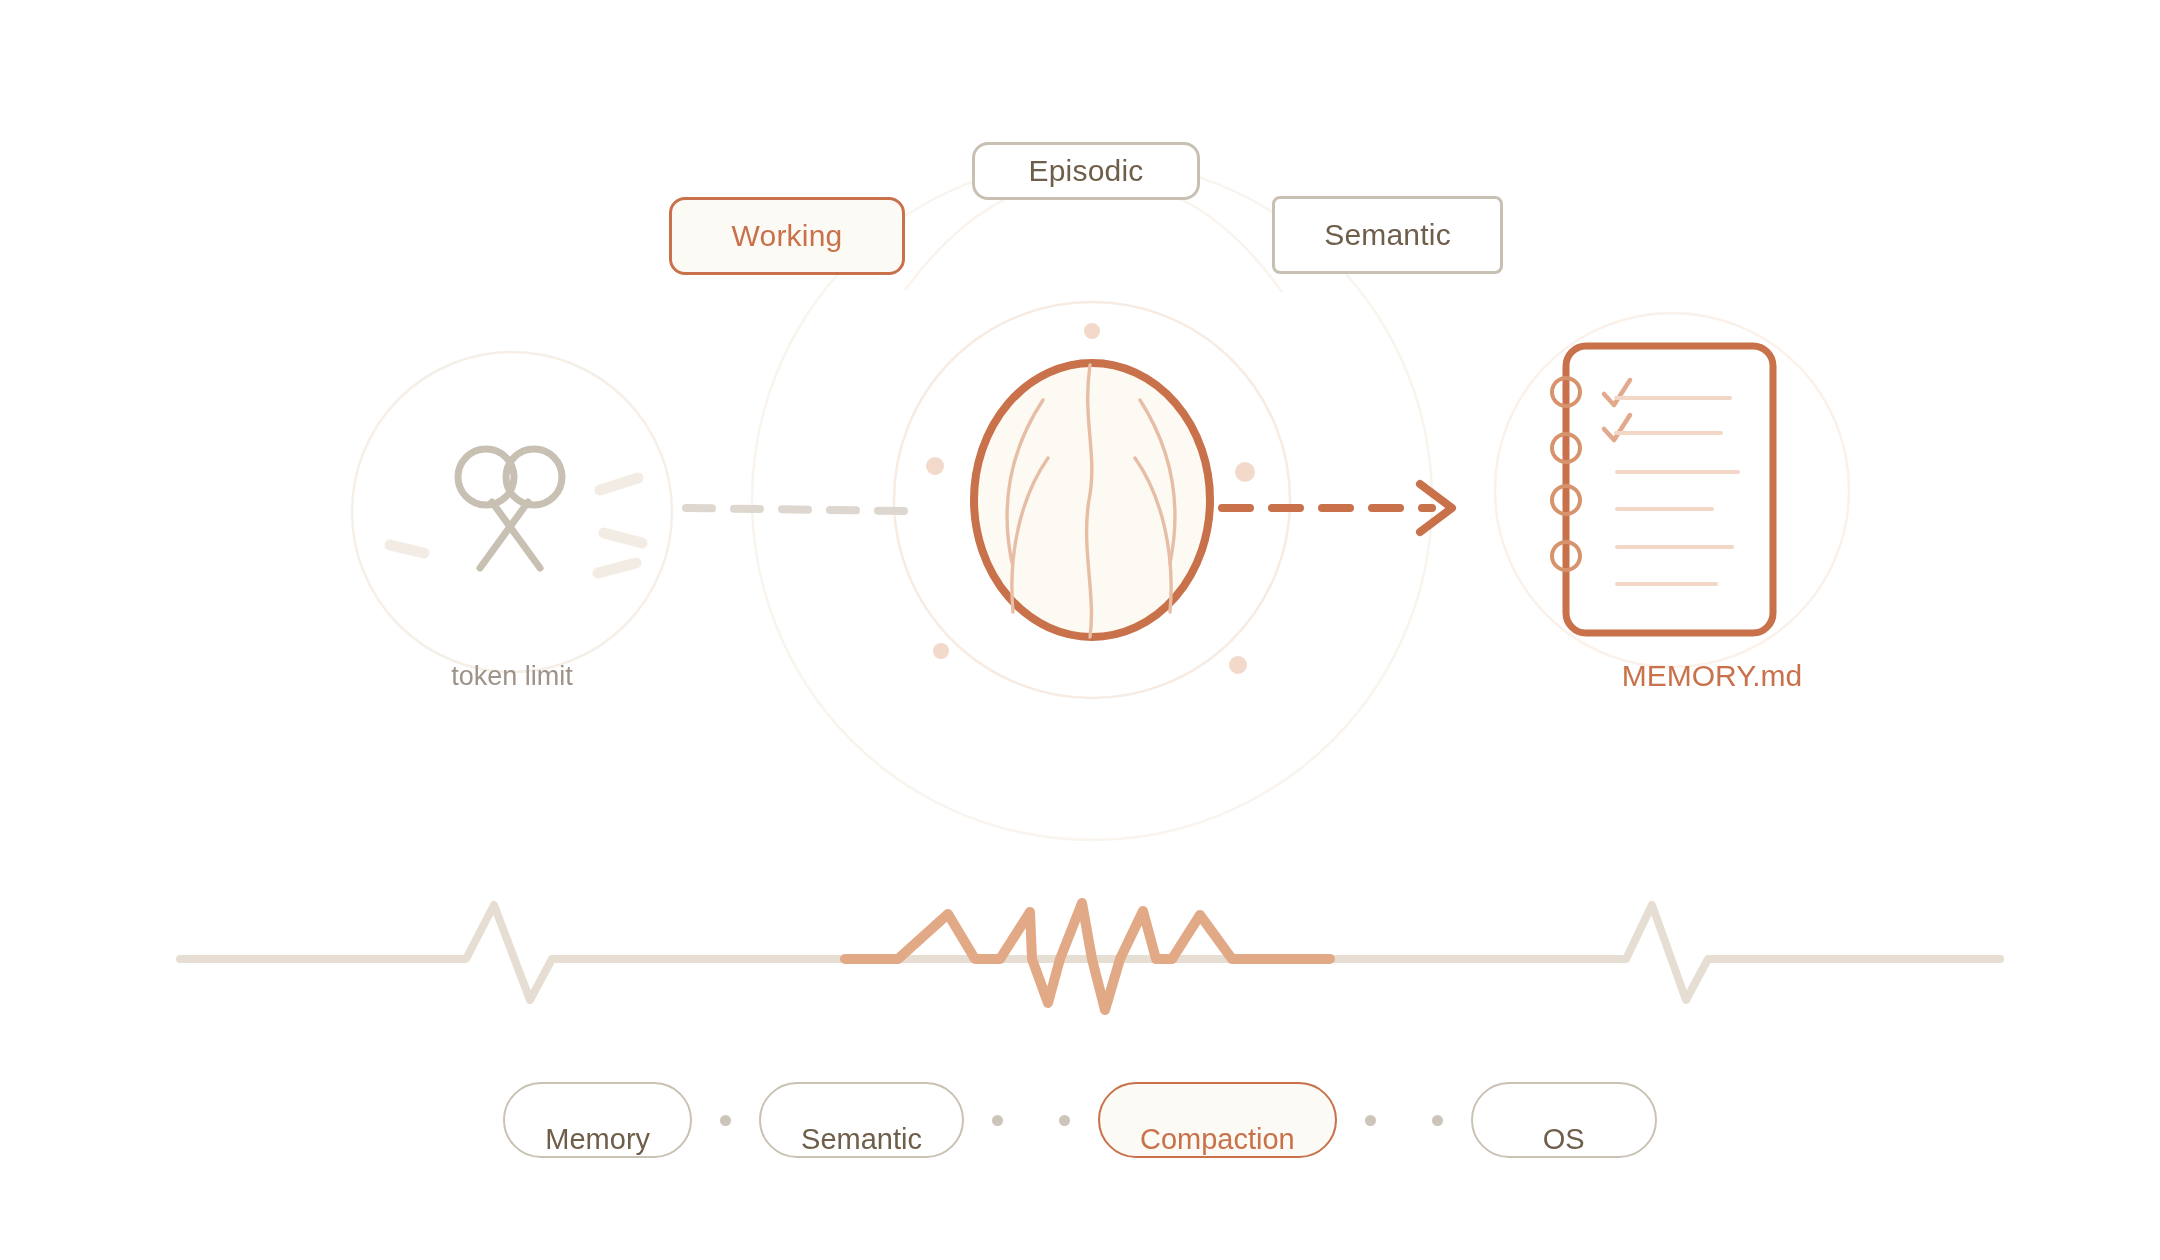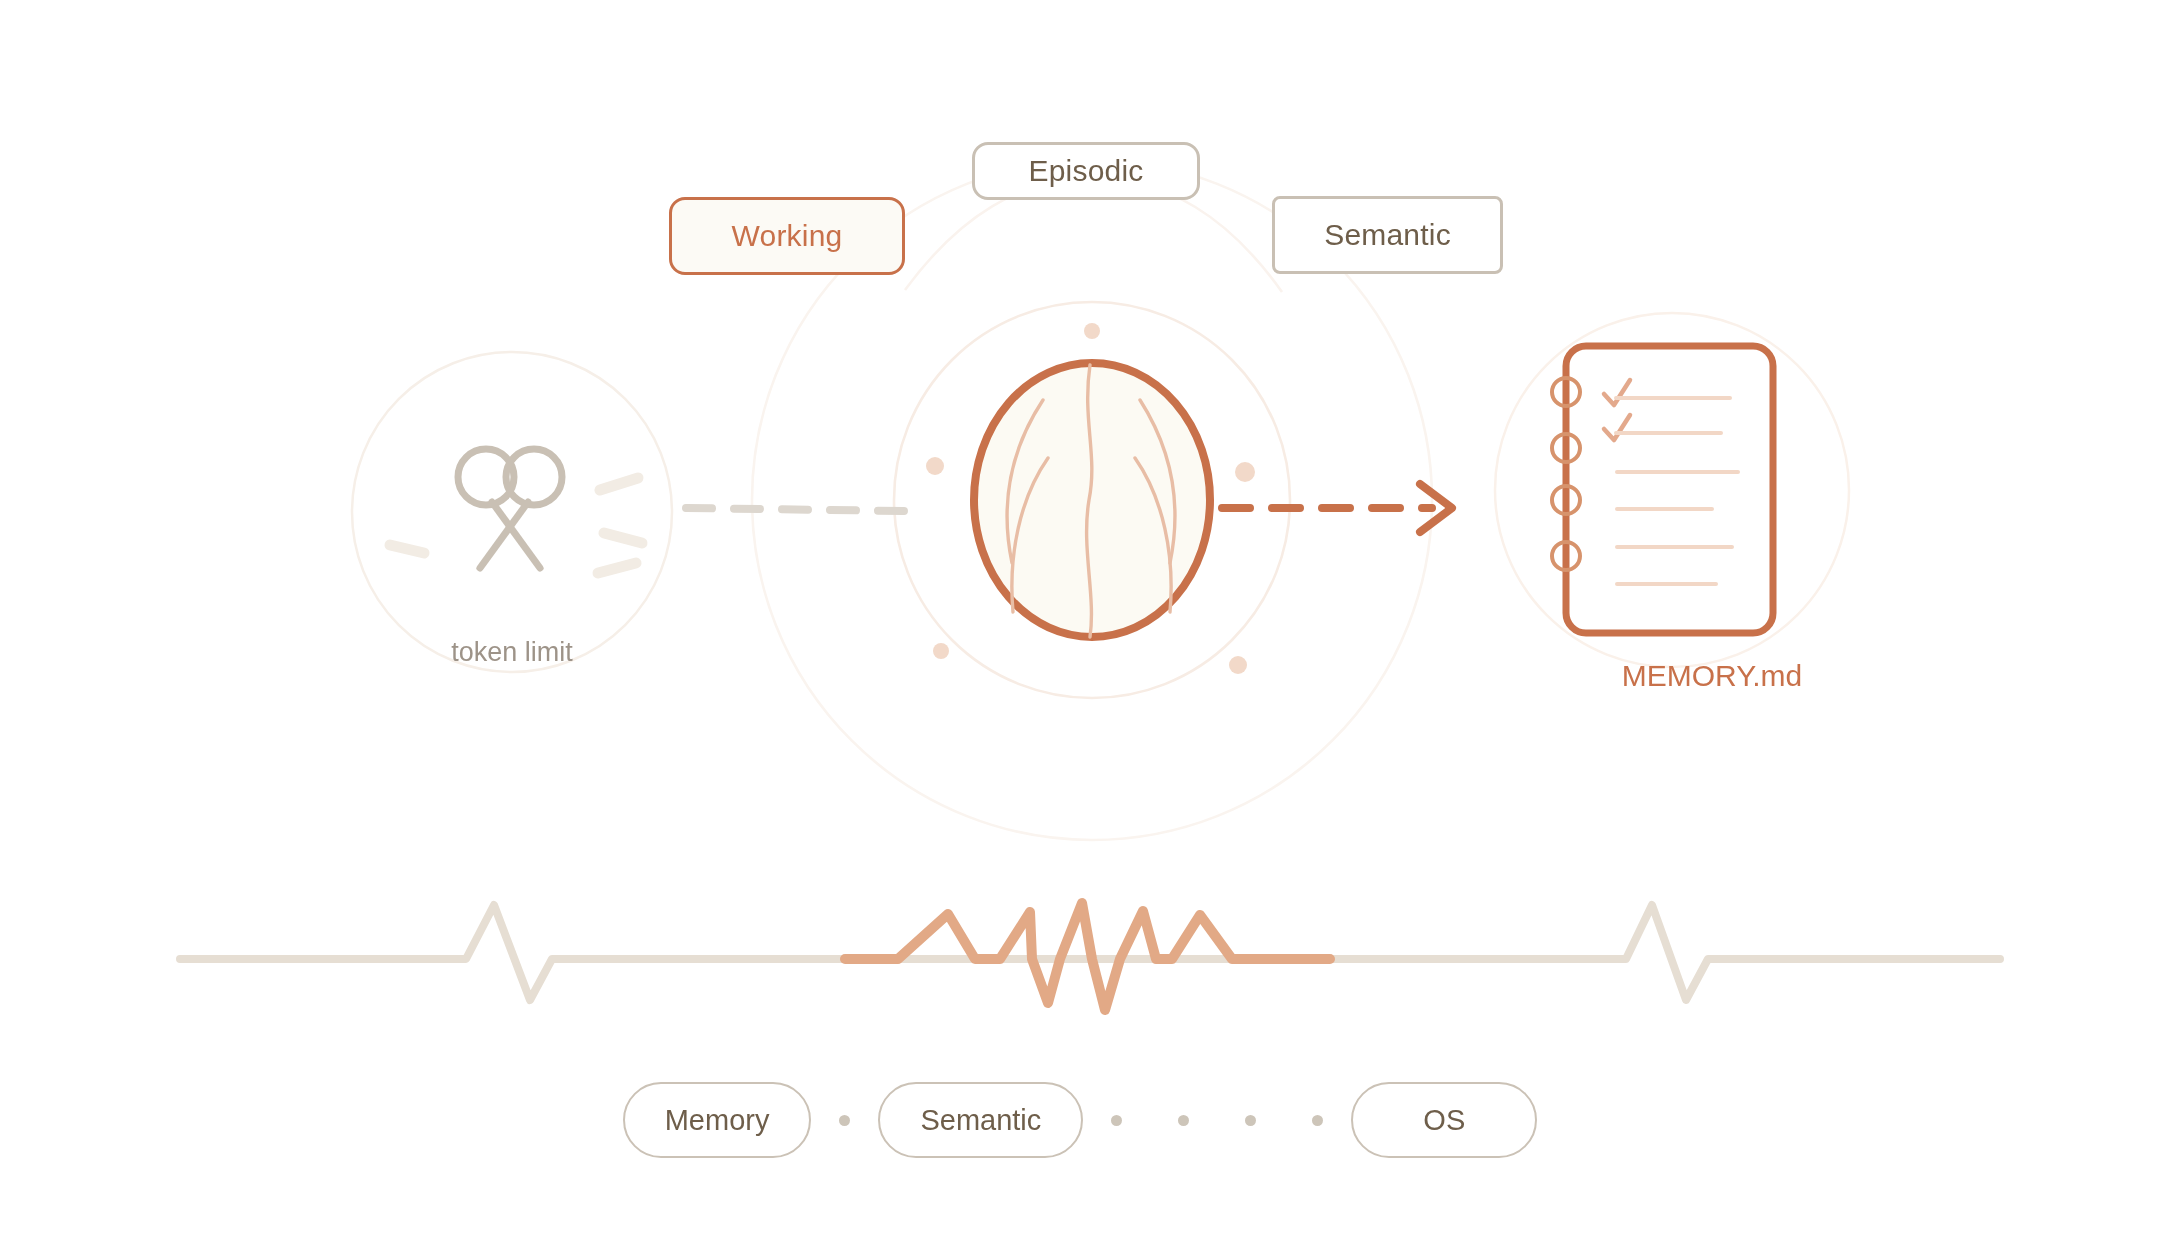--- a/index.html
+++ b/index.html
@@ -59,21 +59,21 @@
     display: flex;
     align-items: center;
     justify-content: center;
   }
   .pill {
     box-sizing: border-box;
     height: 76px;
     padding: 0 40px;
     min-width: 186px;
     display: flex;
-    align-items: center;
+    align-items: flex-end;
     justify-content: center;
     border-radius: 42px;
     border: 2.5px solid #cbc2b6;
     background: #ffffff;
     color: #6e5e4a;
     font-size: 29px;
     white-space: nowrap;
   }
   .pill.accent {
     border-color: #c8714a;
@@ -89,21 +89,21 @@
     flex: none;
   }
 
   
   .caption {
     position: absolute;
     text-align: center;
     white-space: nowrap;
     font-size: 27px;
   }
-  .caption.muted { color: #9d9388; }
+  .caption.muted { color: #9d9388; margin-top: 24px; }
   .caption.accent { color: #c8714a; font-size: 30px; }
 </style>
 </head>
 <body>
 
 <div id="stage">
 
   <svg id="scene" viewBox="0 0 2160 1260">
 
     <g>
@@ -223,20 +223,23 @@
     </div>
     <span class="pill-dot"></span>
 
     <div class="pill">
       <span>Semantic</span>
     </div>
     <span class="pill-dot"></span>
 
     <span class="pill-dot"></span>
 
+    <div class="pill accent">
+      <span>Compaction</span>
+    </div>
     <span class="pill-dot"></span>
 
     <span class="pill-dot"></span>
 
     <div class="pill">
       <span>OS</span>
     </div>
 
   </div>
 

